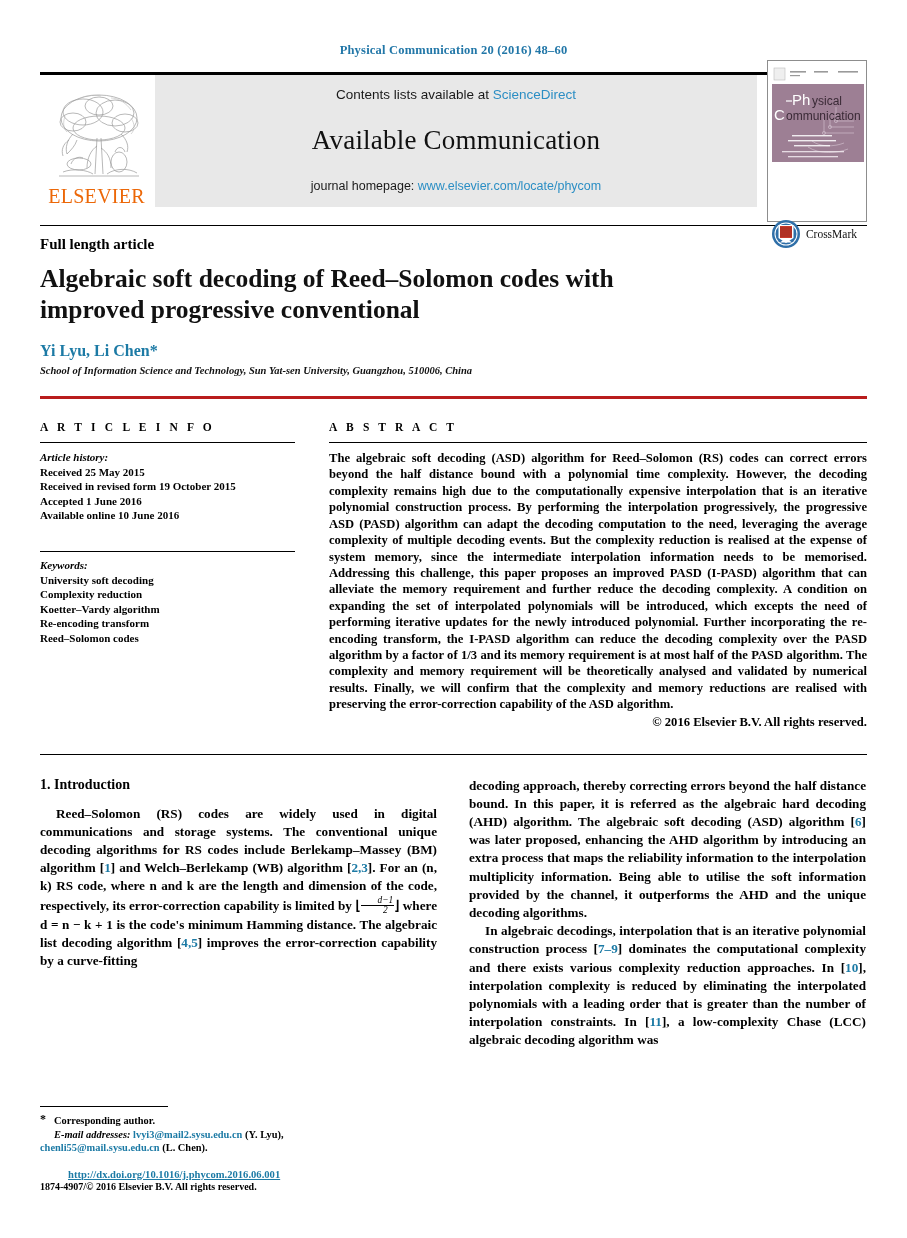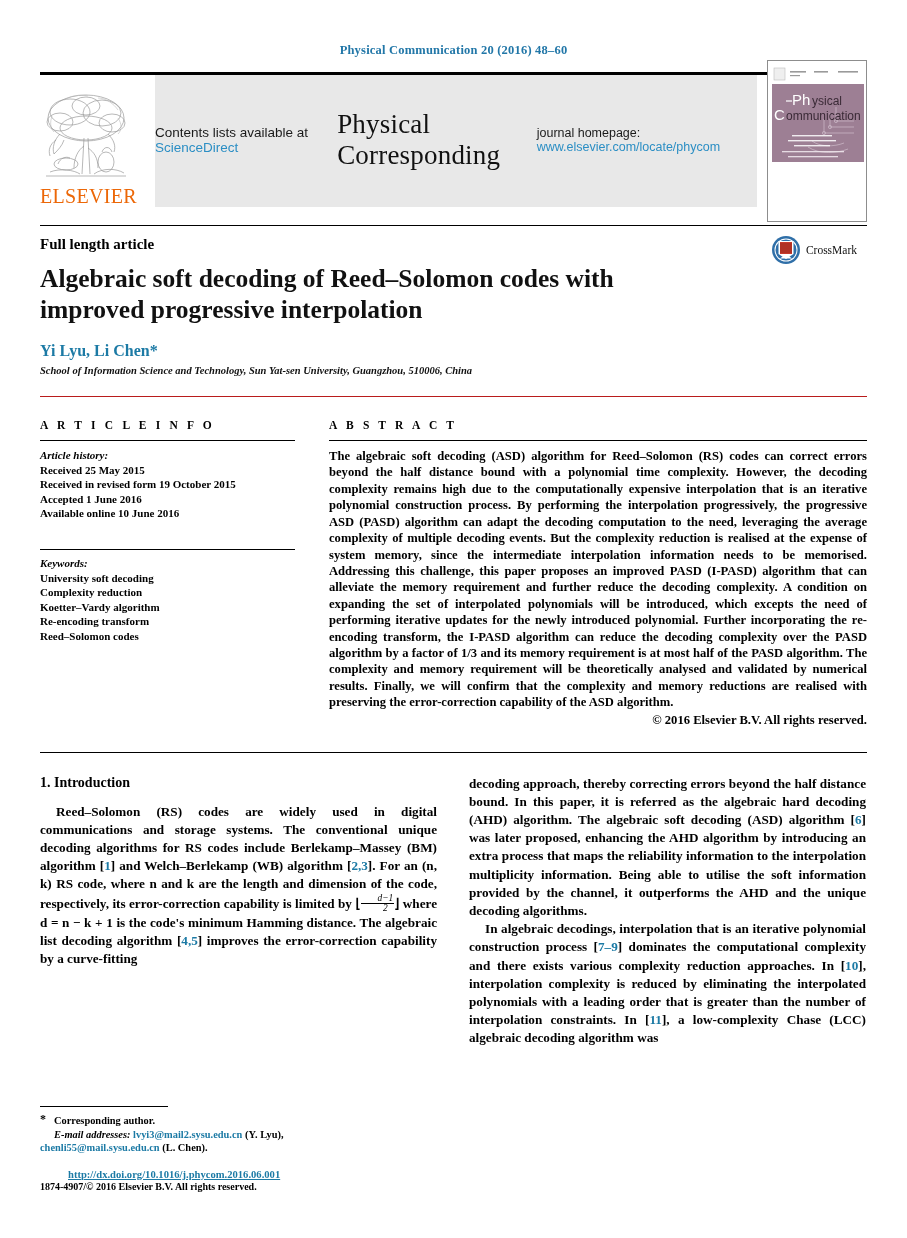--- a/index.html
+++ b/index.html
@@ -40,41 +40,41 @@
     border-top: 3px solid #000;
     display: flex;
     align-items: stretch;
     height: 132px;
   }
   .elsevier-logo {
     width: 105px;
     flex: 0 0 105px;
     display: flex;
     flex-direction: column;
-    align-items: flex-start;
+    align-items: flex-end;
     justify-content: flex-end;
     padding-top: 4px;
     box-sizing: border-box;
   }
   .tree-wrap { width: 92px; height: 96px; }
   .elsevier-word {
     font-family: "Liberation Serif", serif;
     color: #ec6707;
     font-size: 20px;
     letter-spacing: .3px;
     line-height: 22px;
     margin-top: 1px;
   }
   .journal-banner {
     flex: 1 1 auto;
     background: #e8e8e8;
     margin-left: 10px;
     margin-right: 10px;
     display: flex;
-    flex-direction: row;
+    flex-direction: column;
     justify-content: space-between;
     align-items: center;
     padding: 12px 0 14px;
     box-sizing: border-box;
   }
   .contents-line {
     font-family: "Liberation Sans", sans-serif;
     font-size: 13.5px;
     color: #1a1a1a;
   }
@@ -132,35 +132,35 @@
     font-family: "Liberation Serif", serif;
     font-style: italic;
     font-weight: bold;
     font-size: 10.5px;
     margin-top: 5px;
     color: #111;
   }
   .crossmark {
     position: absolute;
     right: 10px;
-    top: 28px;
+    top: 12px;
     display: flex;
     align-items: center;
     gap: 5px;
   }
   .crossmark-label {
     font-family: "Liberation Serif", serif;
     font-size: 11.5px;
     color: #111;
   }
 
   
   .infoabs {
     margin-top: 20px;
-    border-top: 1px solid #b91c1c;
+    border-top: 3px solid #b91c1c;
     padding-top: 22px;
     display: flex;
     gap: 34px;
   }
   .col-info { width: 255px; flex: 0 0 255px; }
   .col-abs  { flex: 1 1 auto; }
   .sec-head {
     font-family: "Liberation Serif", serif;
     font-weight: bold;
     font-size: 11.5px;
@@ -314,21 +314,21 @@
           </g>
         </svg>
       </div>
       <div class="elsevier-word">ELSEVIER</div>
     </div>
 
     <div class="journal-banner">
       <div class="contents-line">
         <span>Contents lists available at </span><span class="sd-link">ScienceDirect</span>
       </div>
-      <div class="journal-title">Physical Corresponding</div>
+      <div class="journal-title">Available Communication</div>
       <div class="homepage-line">
         <span>journal homepage: </span><span class="url">www.elsevier.com/locate/phycom</span>
       </div>
     </div>
 
     <div class="cover-thumb">
       <svg viewBox="0 0 100 126" width="100" height="126" preserveAspectRatio="none" aria-hidden="true">
         <rect x="0" y="0" width="100" height="126" fill="#ffffff"></rect>
         <rect x="4" y="5" width="92" height="16" fill="#ffffff"></rect>
         <rect x="6" y="7" width="11" height="12" fill="#efefef" stroke="#bdbdbd" stroke-width="0.6"></rect>
@@ -384,21 +384,21 @@
           <line x1="9" y1="13" x2="21" y2="13"></line>
           <line x1="9" y1="15" x2="21" y2="15"></line>
           <line x1="9" y1="17" x2="21" y2="17"></line>
         </g>
         <path d="M15 19 L21 23.5 H9 Z" fill="#ffffff"></path>
       </svg>
       <span class="crossmark-label">CrossMark</span>
     </div>
 
     <div class="article-type">Full length article</div>
-    <h1 class="article-title">Algebraic soft decoding of Reed–Solomon codes with improved progressive interpolation</h1>
+    <h1 class="article-title">Algebraic soft decoding of Reed–Solomon codes with improved progressive conventional</h1>
     <div class="authors">
       <span>Yi Lyu, Li Chen</span><span class="star">*</span>
     </div>
     <div class="affiliation">School of Information Science and Technology, Sun Yat-sen University, Guangzhou, 510006, China</div>
   </div>
 
   <div class="infoabs">
 
     <div class="col-info">
       <div class="sec-head">A R T I C L E   I N F O</div>

